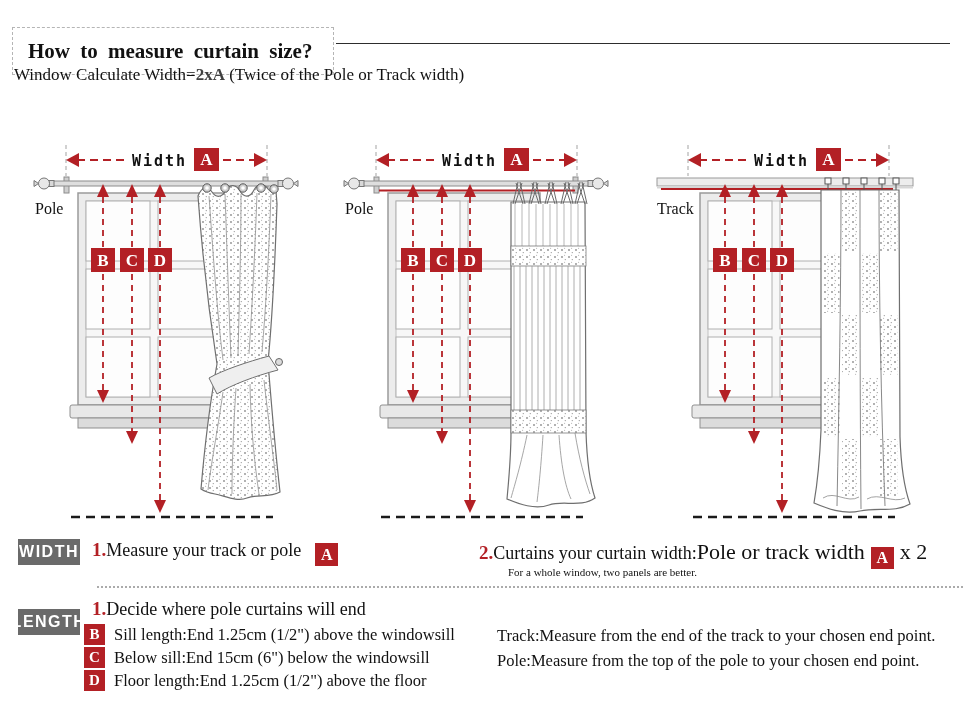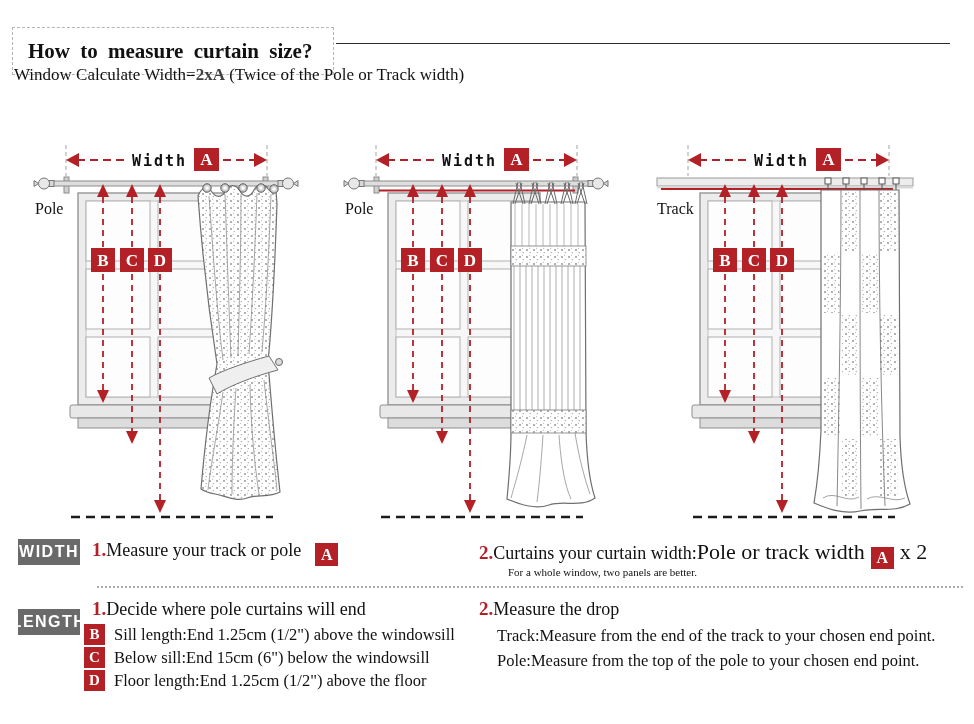--- a/index.html
+++ b/index.html
@@ -334,18 +334,17 @@
     </div>
   <div class="opt" id="opt1">
       <span class="chipB">C</span>
       <span>Below sill:End 15cm (6") below the windowsill</span>
     </div>
   <div class="opt" id="opt2">
       <span class="chipB">D</span>
       <span>Floor length:End 1.25cm (1/2") above the floor</span>
     </div>
 
-  <div class="step" id="ls2"><span class="num">2.</span><span>Measure the drop</span></div>
 
   <div class="dropline" id="dl1">Pole:Measure from the top of the pole to your chosen end point.</div>
   <div class="dropline" id="dl0">Track:Measure from the end of the track to your chosen end point.</div>
 
 </div>
 
 </body></html>

